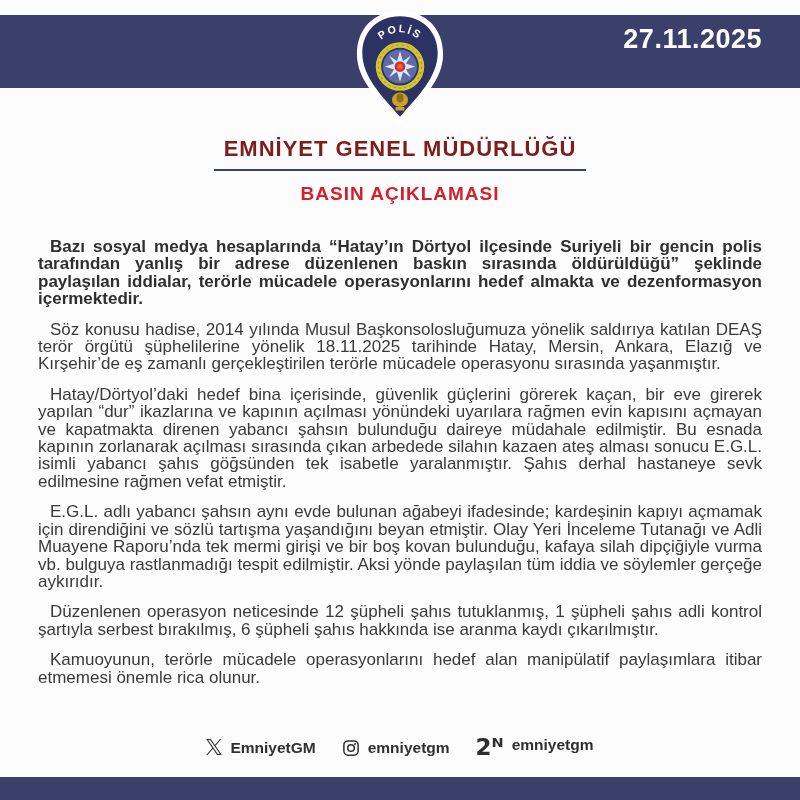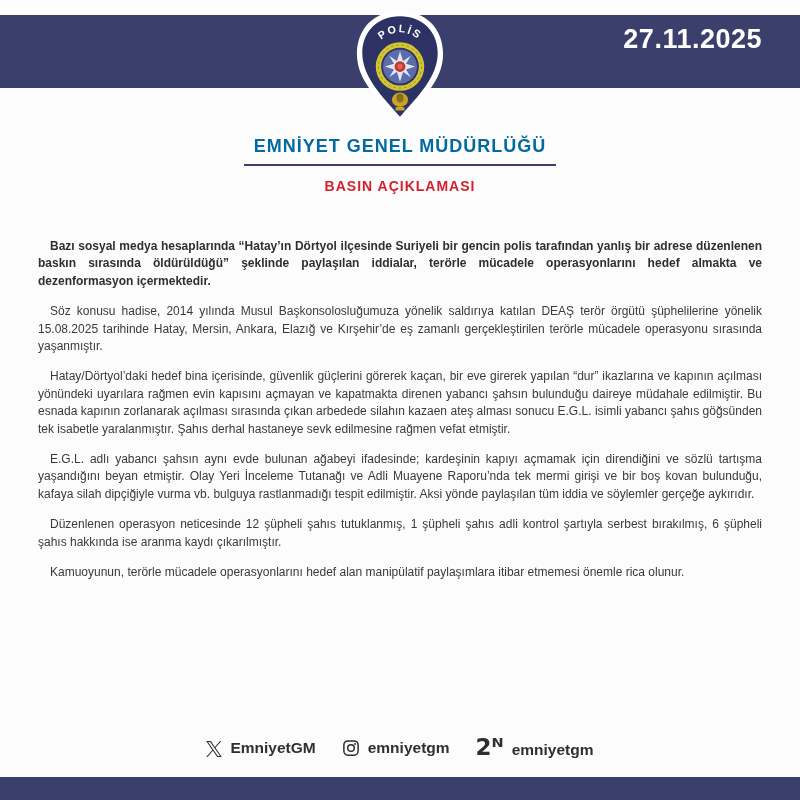--- a/index.html
+++ b/index.html
@@ -37,41 +37,41 @@
   }
   
   .title-block {
     position: absolute;
     top: 136px; left: 0;
     width: 800px;
     text-align: center;
   }
   .main-title {
     display: inline-block;
-    color: #0369a1;
-    font-size: 18px;
+    color: #7f1d1d;
+    font-size: 22px;
     font-weight: bold;
     letter-spacing: 1px;
     padding: 0 10px 7px 10px;
     border-bottom: 2px solid #3a3f6b;
   }
   .sub-title {
     margin-top: 12px;
     color: #d41f2c;
-    font-size: 14px;
+    font-size: 19px;
     font-weight: bold;
     letter-spacing: 1px;
   }
   
   .press-body {
     position: absolute;
     top: 238px; left: 38px;
     width: 724px;
     color: #3a3a3a;
-    font-size: 12px;
+    font-size: 17px;
     line-height: 17.4px;
     text-align: justify;
   }
   .press-body p {
     text-indent: 12px;
     margin-bottom: 13px;
   }
   .press-body p.lead {
     font-weight: bold;
     color: #2f2f2f;
@@ -82,21 +82,21 @@
     top: 736px; left: 0;
     width: 800px;
     display: flex;
     justify-content: center;
     align-items: center;
     gap: 26px;
     color: #2f2f2f;
   }
   .social-item {
     display: flex;
-    align-items: flex-end;
+    align-items: flex-start;
     gap: 8px;
     font-size: 15.5px;
     font-weight: 600;
     cursor: pointer;
   }
   .social-item svg { display: block; }
   .nsosyal-glyph {
     font-size: 23px;
     font-weight: 800;
     line-height: 1;
@@ -160,21 +160,21 @@
     </svg>
   </div>
 
   <div class="title-block">
     <div class="main-title">EMNİYET GENEL MÜDÜRLÜĞÜ</div>
     <div class="sub-title">BASIN AÇIKLAMASI</div>
   </div>
 
   <div class="press-body">
     <p class="lead">Bazı sosyal medya hesaplarında “Hatay’ın Dörtyol ilçesinde Suriyeli bir gencin polis tarafından yanlış bir adrese düzenlenen baskın sırasında öldürüldüğü” şeklinde paylaşılan iddialar, terörle mücadele operasyonlarını hedef almakta ve dezenformasyon içermektedir.</p>
-    <p>Söz konusu hadise, 2014 yılında Musul Başkonsolosluğumuza yönelik saldırıya katılan DEAŞ terör örgütü şüphelilerine yönelik 15.08.2025 tarihinde Hatay, Mersin, Ankara, Elazığ ve Kırşehir’de eş zamanlı gerçekleştirilen terörle mücadele operasyonu sırasında yaşanmıştır.</p>
+    <p>Söz konusu hadise, 2014 yılında Musul Başkonsolosluğumuza yönelik saldırıya katılan DEAŞ terör örgütü şüphelilerine yönelik 18.11.2025 tarihinde Hatay, Mersin, Ankara, Elazığ ve Kırşehir’de eş zamanlı gerçekleştirilen terörle mücadele operasyonu sırasında yaşanmıştır.</p>
     <p>Hatay/Dörtyol’daki hedef bina içerisinde, güvenlik güçlerini görerek kaçan, bir eve girerek yapılan “dur” ikazlarına ve kapının açılması yönündeki uyarılara rağmen evin kapısını açmayan ve kapatmakta direnen yabancı şahsın bulunduğu daireye müdahale edilmiştir. Bu esnada kapının zorlanarak açılması sırasında çıkan arbedede silahın kazaen ateş alması sonucu E.G.L. isimli yabancı şahıs göğsünden tek isabetle yaralanmıştır. Şahıs derhal hastaneye sevk edilmesine rağmen vefat etmiştir.</p>
     <p>E.G.L. adlı yabancı şahsın aynı evde bulunan ağabeyi ifadesinde; kardeşinin kapıyı açmamak için direndiğini ve sözlü tartışma yaşandığını beyan etmiştir. Olay Yeri İnceleme Tutanağı ve Adli Muayene Raporu’nda tek mermi girişi ve bir boş kovan bulunduğu, kafaya silah dipçiğiyle vurma vb. bulguya rastlanmadığı tespit edilmiştir. Aksi yönde paylaşılan tüm iddia ve söylemler gerçeğe aykırıdır.</p>
     <p>Düzenlenen operasyon neticesinde 12 şüpheli şahıs tutuklanmış, 1 şüpheli şahıs adli kontrol şartıyla serbest bırakılmış, 6 şüpheli şahıs hakkında ise aranma kaydı çıkarılmıştır.</p>
     <p>Kamuoyunun, terörle mücadele operasyonlarını hedef alan manipülatif paylaşımlara itibar etmemesi önemle rica olunur.</p>
   </div>
 
   <div class="footer-social">
 
     <div class="social-item">
       <span>

